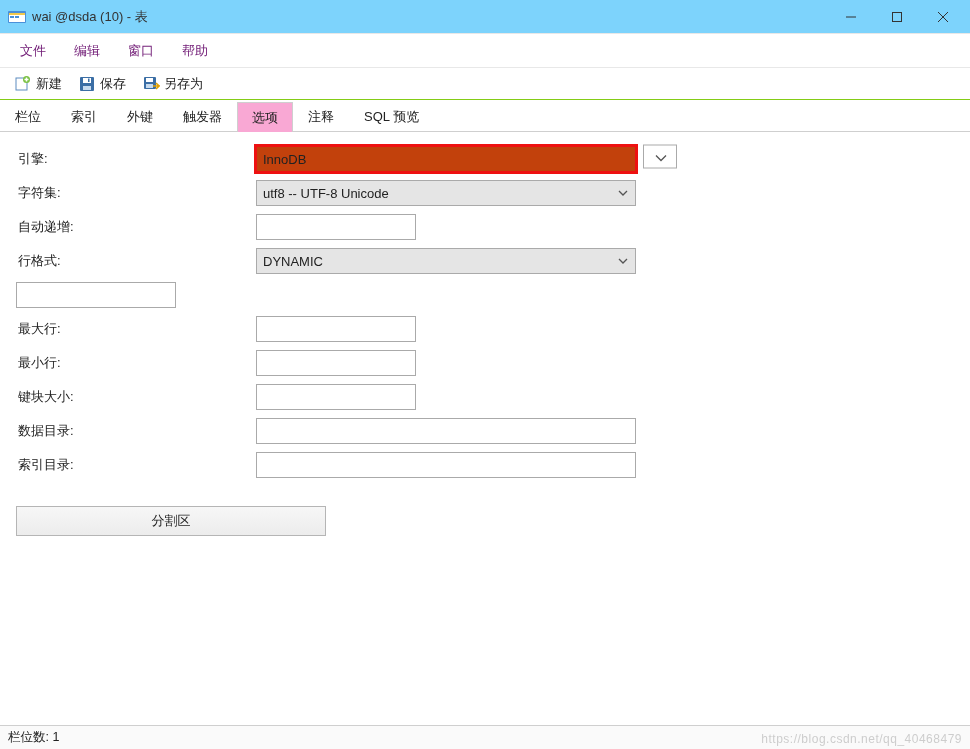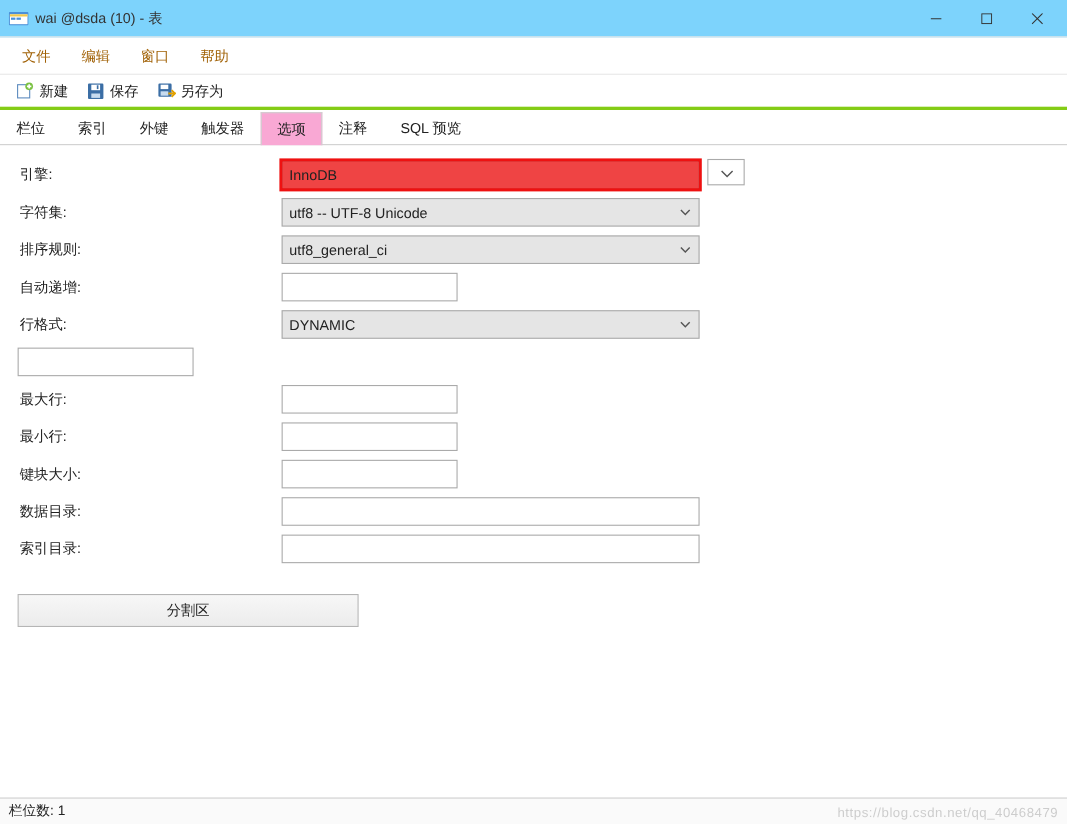--- a/index.html
+++ b/index.html
@@ -8,24 +8,24 @@
 
   
   .titlebar { height: 34px; display: flex; align-items: center; padding: 0 4px 0 8px; border-bottom: 1px solid #e8e8e8; background: #7dd3fc; }
   .titleicon { width: 18px; height: 16px; margin-right: 6px; display: inline-block; }
   .titletext { flex: 1; font-size: 13px; color: #333; }
   .winbtns { display: flex; }
   .winbtn { width: 46px; height: 32px; display: flex; align-items: center; justify-content: center; color: #333; }
 
   
   .menubar { height: 34px; display: flex; align-items: center; padding: 0 6px; border-bottom: 1px solid #e8e8e8; }
-  .menuitem { padding: 6px 14px; font-size: 13px; color: #a16207; }
-
-  
-  .toolbar { height: 32px; display: flex; align-items: center; padding: 0 6px; border-bottom: 3px solid #84cc16; }
+  .menuitem { padding: 6px 14px; font-size: 13px; color: #701a75; }
+
+  
+  .toolbar { height: 32px; display: flex; align-items: center; padding: 0 6px; border-bottom: 1px solid #84cc16; }
   .tbtn { display: flex; align-items: center; padding: 2px 8px; font-size: 13px; color: #222; }
   .ticon { width: 18px; height: 18px; margin-right: 4px; display: inline-flex; align-items: center; justify-content: center; }
 
   
   .tabstrip { height: 32px; display: flex; align-items: flex-end; border-bottom: 1px solid #cfcfcf; padding-left: 0; }
   .tab { padding: 6px 14px 5px 14px; font-size: 13px; color: #222; border: 1px solid transparent; border-bottom: none; margin-right: 0; cursor: default; }
   .tab.active { border-color: #cfcfcf; background: #f9a8d4; position: relative; top: 1px; }
 
   
   .form { padding: 10px 16px; }
@@ -131,21 +131,21 @@
   <div class="tab">触发器</div>
   <div class="tab active">选项</div>
   <div class="tab">注释</div>
   <div class="tab">SQL 预览</div>
 </div>
 
 <div class="form">
 
   <div class="row">
     <div class="lbl">引擎:</div>
-    <div class="combo highlight" style="width:380px;background:#ef4444">
+    <div class="combo highlight" style="width:380px;background:#c2410c">
       <span>InnoDB</span>
       <span class="caret" style="right:-42px">
         <span style="display:inline-block;border:1px solid #aaa;background:#fff;width:34px;height:24px;position:relative;top:-1px;">
           <svg width="34" height="24" viewBox="0 0 34 24">
               <path d="M12 10 L17 15 L22 10" fill="none" stroke="#555" stroke-width="1.3"></path>
             </svg>
         </span>
       </span>
     </div>
   </div>
@@ -155,31 +155,20 @@
     <div class="combo filled" style="width:380px">
       <span>utf8 -- UTF-8 Unicode</span>
       <span class="caret">
           <svg width="12" height="12" viewBox="0 0 12 12">
             <path d="M2 4 L6 8 L10 4" fill="none" stroke="#555" stroke-width="1.3"></path>
           </svg>
         </span>
     </div>
   </div>
 
-  <div class="row">
-    <div class="lbl">排序规则:</div>
-    <div class="combo filled" style="width:380px">
-      <span>utf8_general_ci</span>
-      <span class="caret">
-          <svg width="12" height="12" viewBox="0 0 12 12">
-            <path d="M2 4 L6 8 L10 4" fill="none" stroke="#555" stroke-width="1.3"></path>
-          </svg>
-        </span>
-    </div>
-  </div>
 
   <div class="row">
     <div class="lbl">自动递增:</div>
     <div class="txt" style="width:160px">
       <span></span>
     </div>
   </div>
 
   <div class="row">
     <div class="lbl">行格式:</div>

